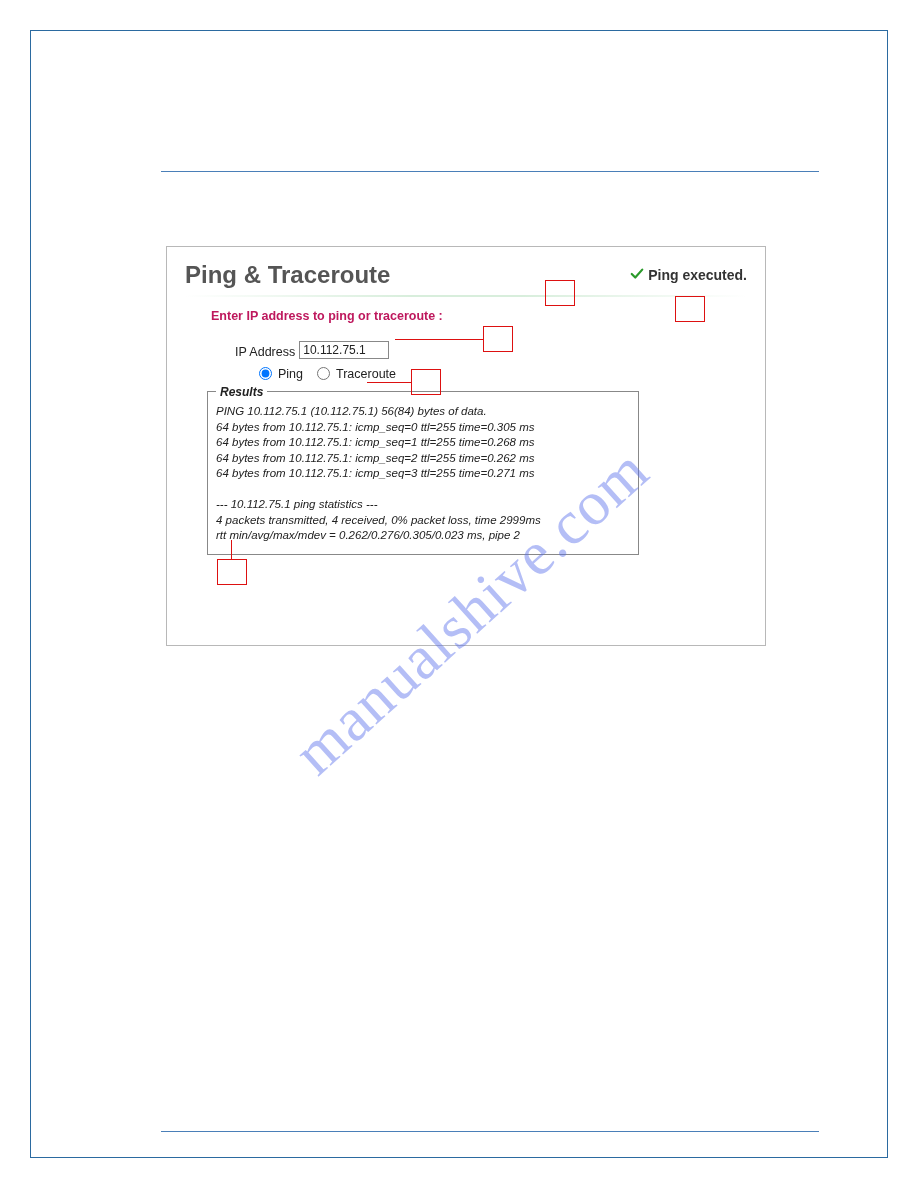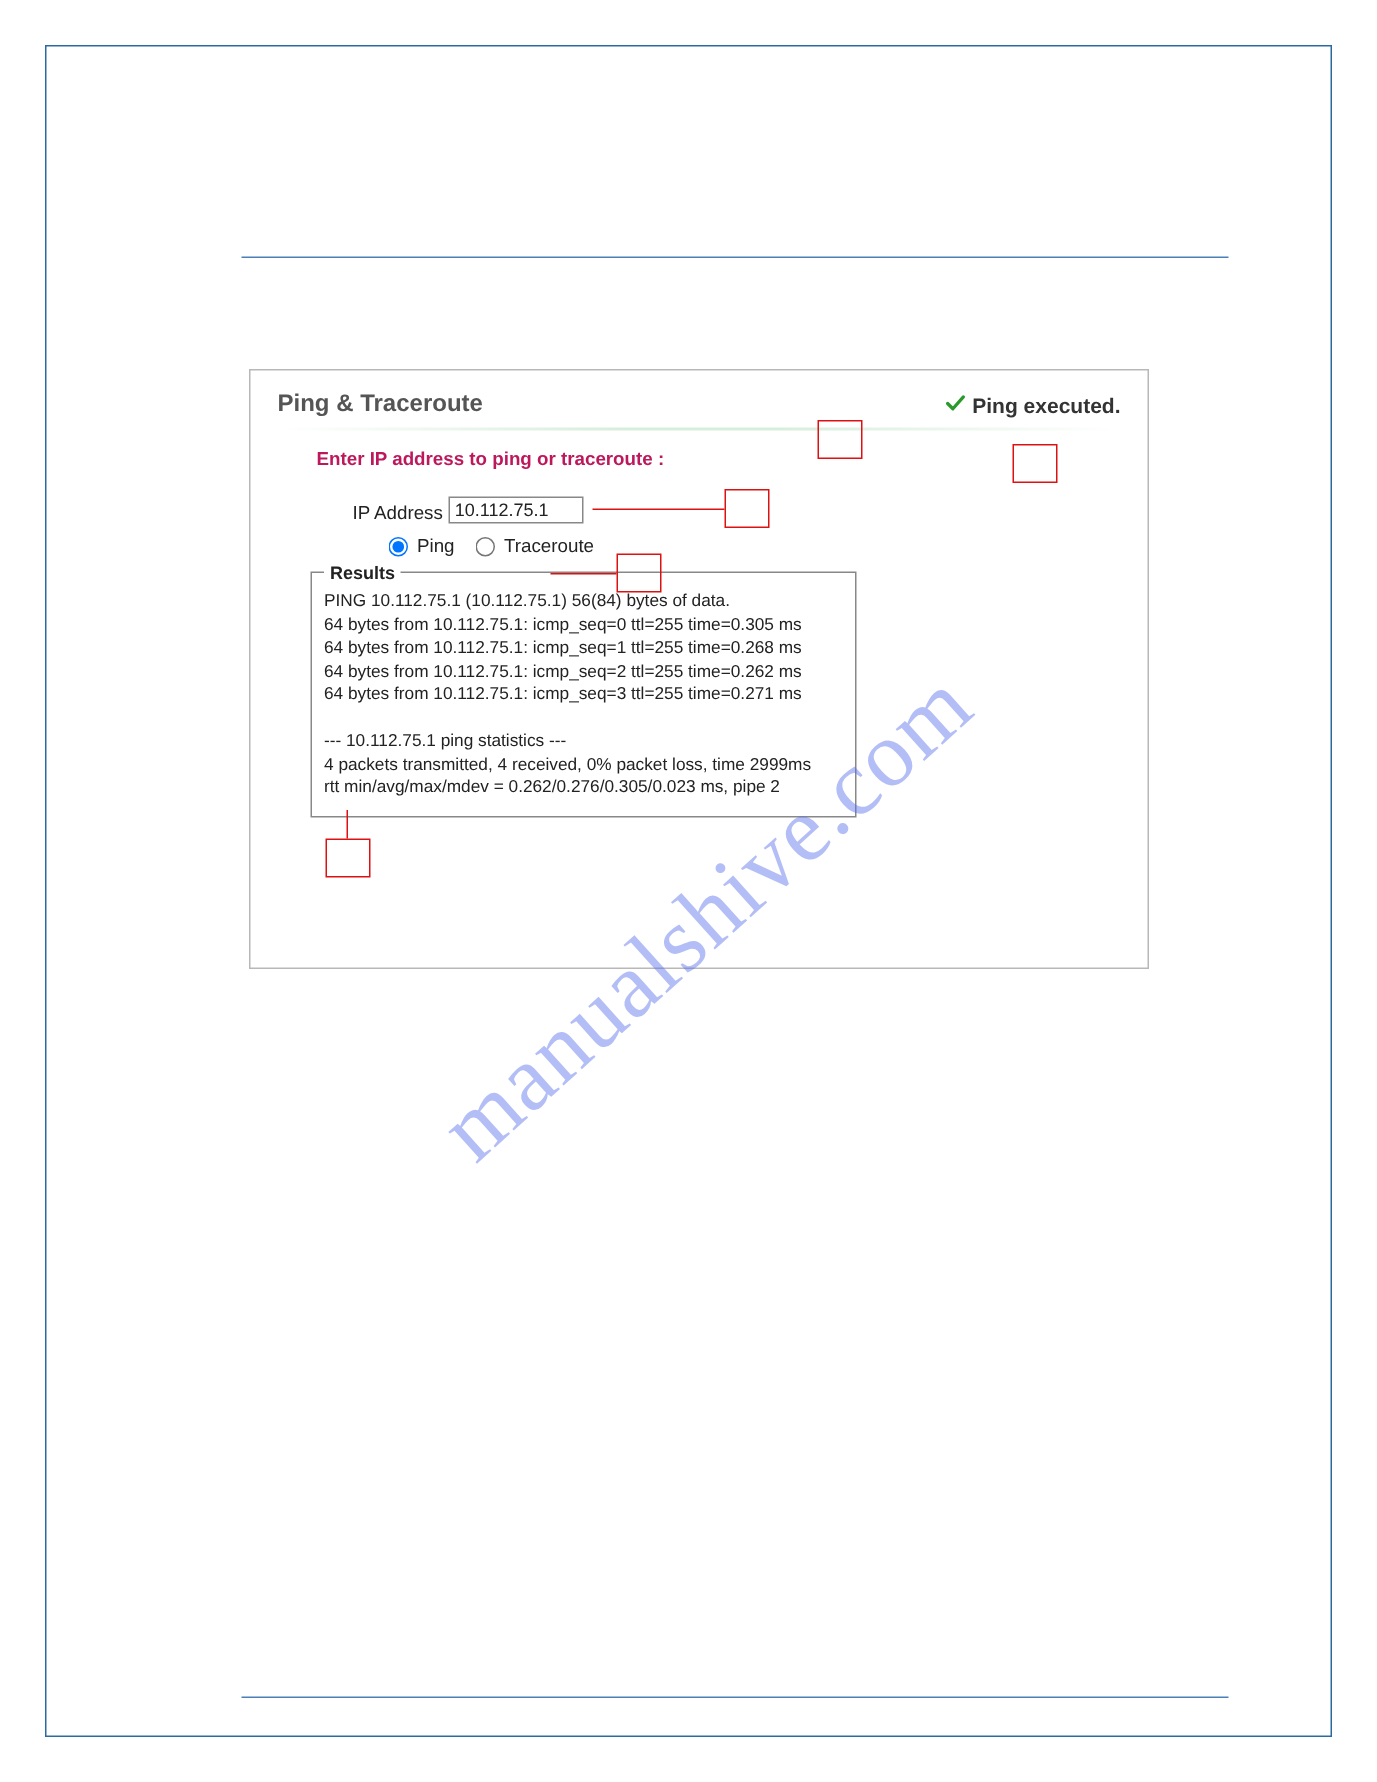--- a/index.html
+++ b/index.html
@@ -61,21 +61,21 @@
     padding: 14px 18px 80px 18px;
     min-height: 400px;
     position: relative;
   }
   .panel-header {
     display: flex;
     align-items: center;
     margin-bottom: 6px;
   }
   .panel-title {
-    font-size: 16px;
+    font-size: 24px;
     font-weight: bold;
     color: #555;
     font-family: Arial, sans-serif;
     flex: 0 0 auto;
   }
   .status-area {
     margin-left: auto;
     display: flex;
     gap: 4px;
   }
@@ -119,36 +119,37 @@
     font-family: Liberation Sans, sans-serif;
     background: #fff;
     color: #222;
   }
   .radio-row {
     margin-top: 8px;
     margin-left: 48px;
     font-size: 12.5px;
     color: #222;
     display: flex;
-    align-items: center;
+    align-items: flex-start;
     gap: 4px;
   }
   .radio-row input { margin: 0 2px 0 0; }
   .radio-row label { margin-right: 10px; }
   .results-box {
     border: 1px solid #888;
     margin-top: 10px;
     margin-left: 22px;
-    width: 364px;
+    width: 432px;
     position: relative;
     padding: 12px 8px 10px 8px;
     font-size: 11.5px;
     color: #222;
     line-height: 1.35;
     font-family: Arial, sans-serif;
+    font-style: italic;
   }
   .results-legend {
     position: absolute;
     top: -8px;
     left: 8px;
     background: #fff;
     padding: 0 4px;
     font-weight: bold;
     font-size: 12px;
     color: #222;

